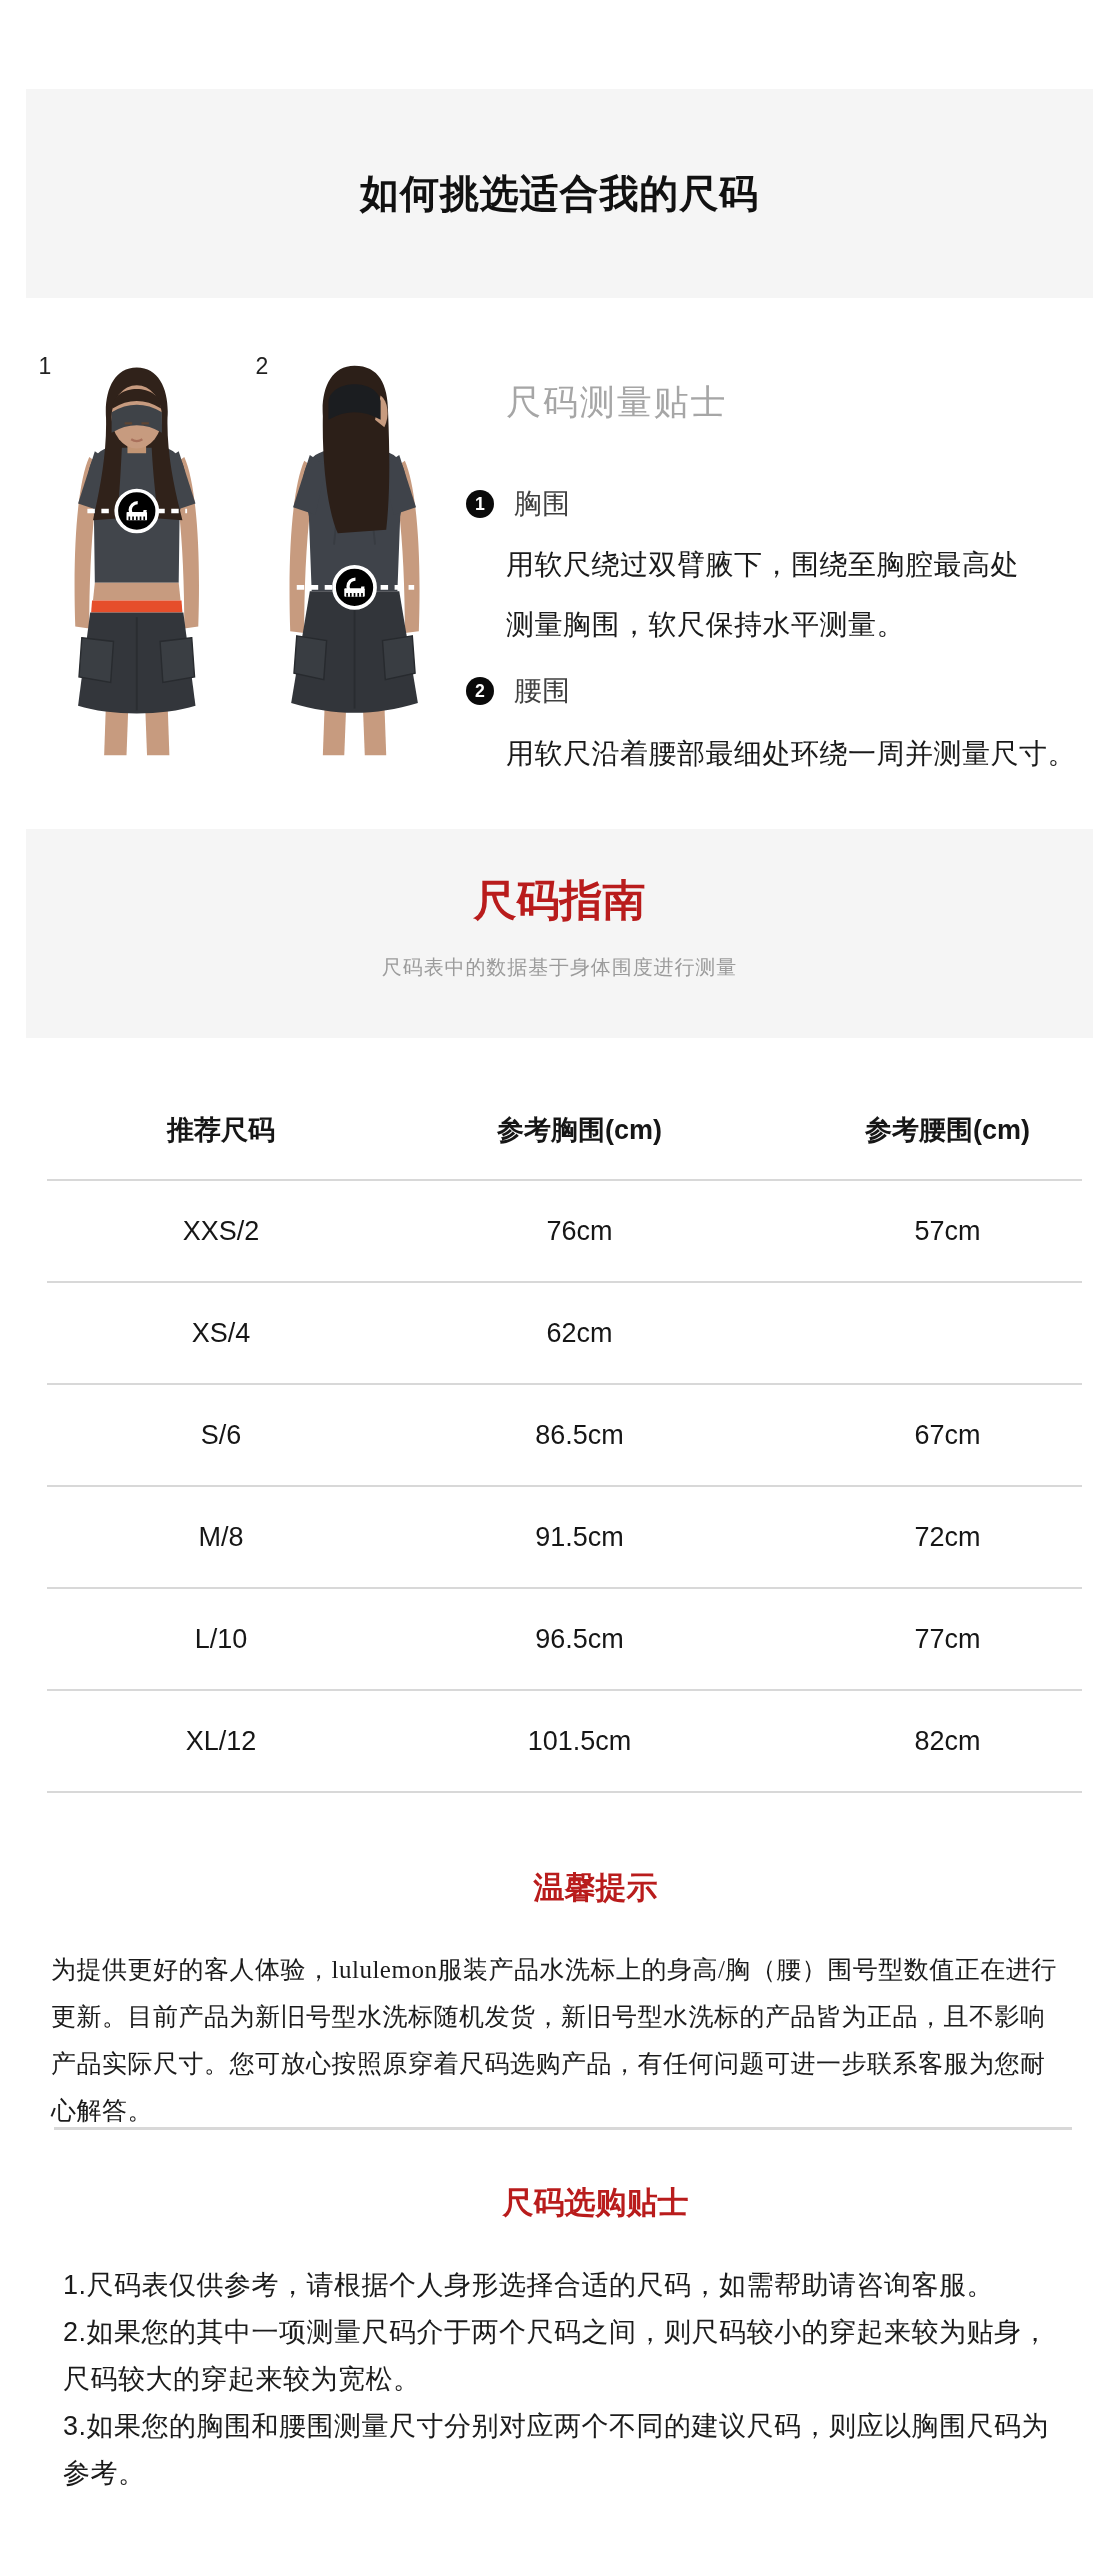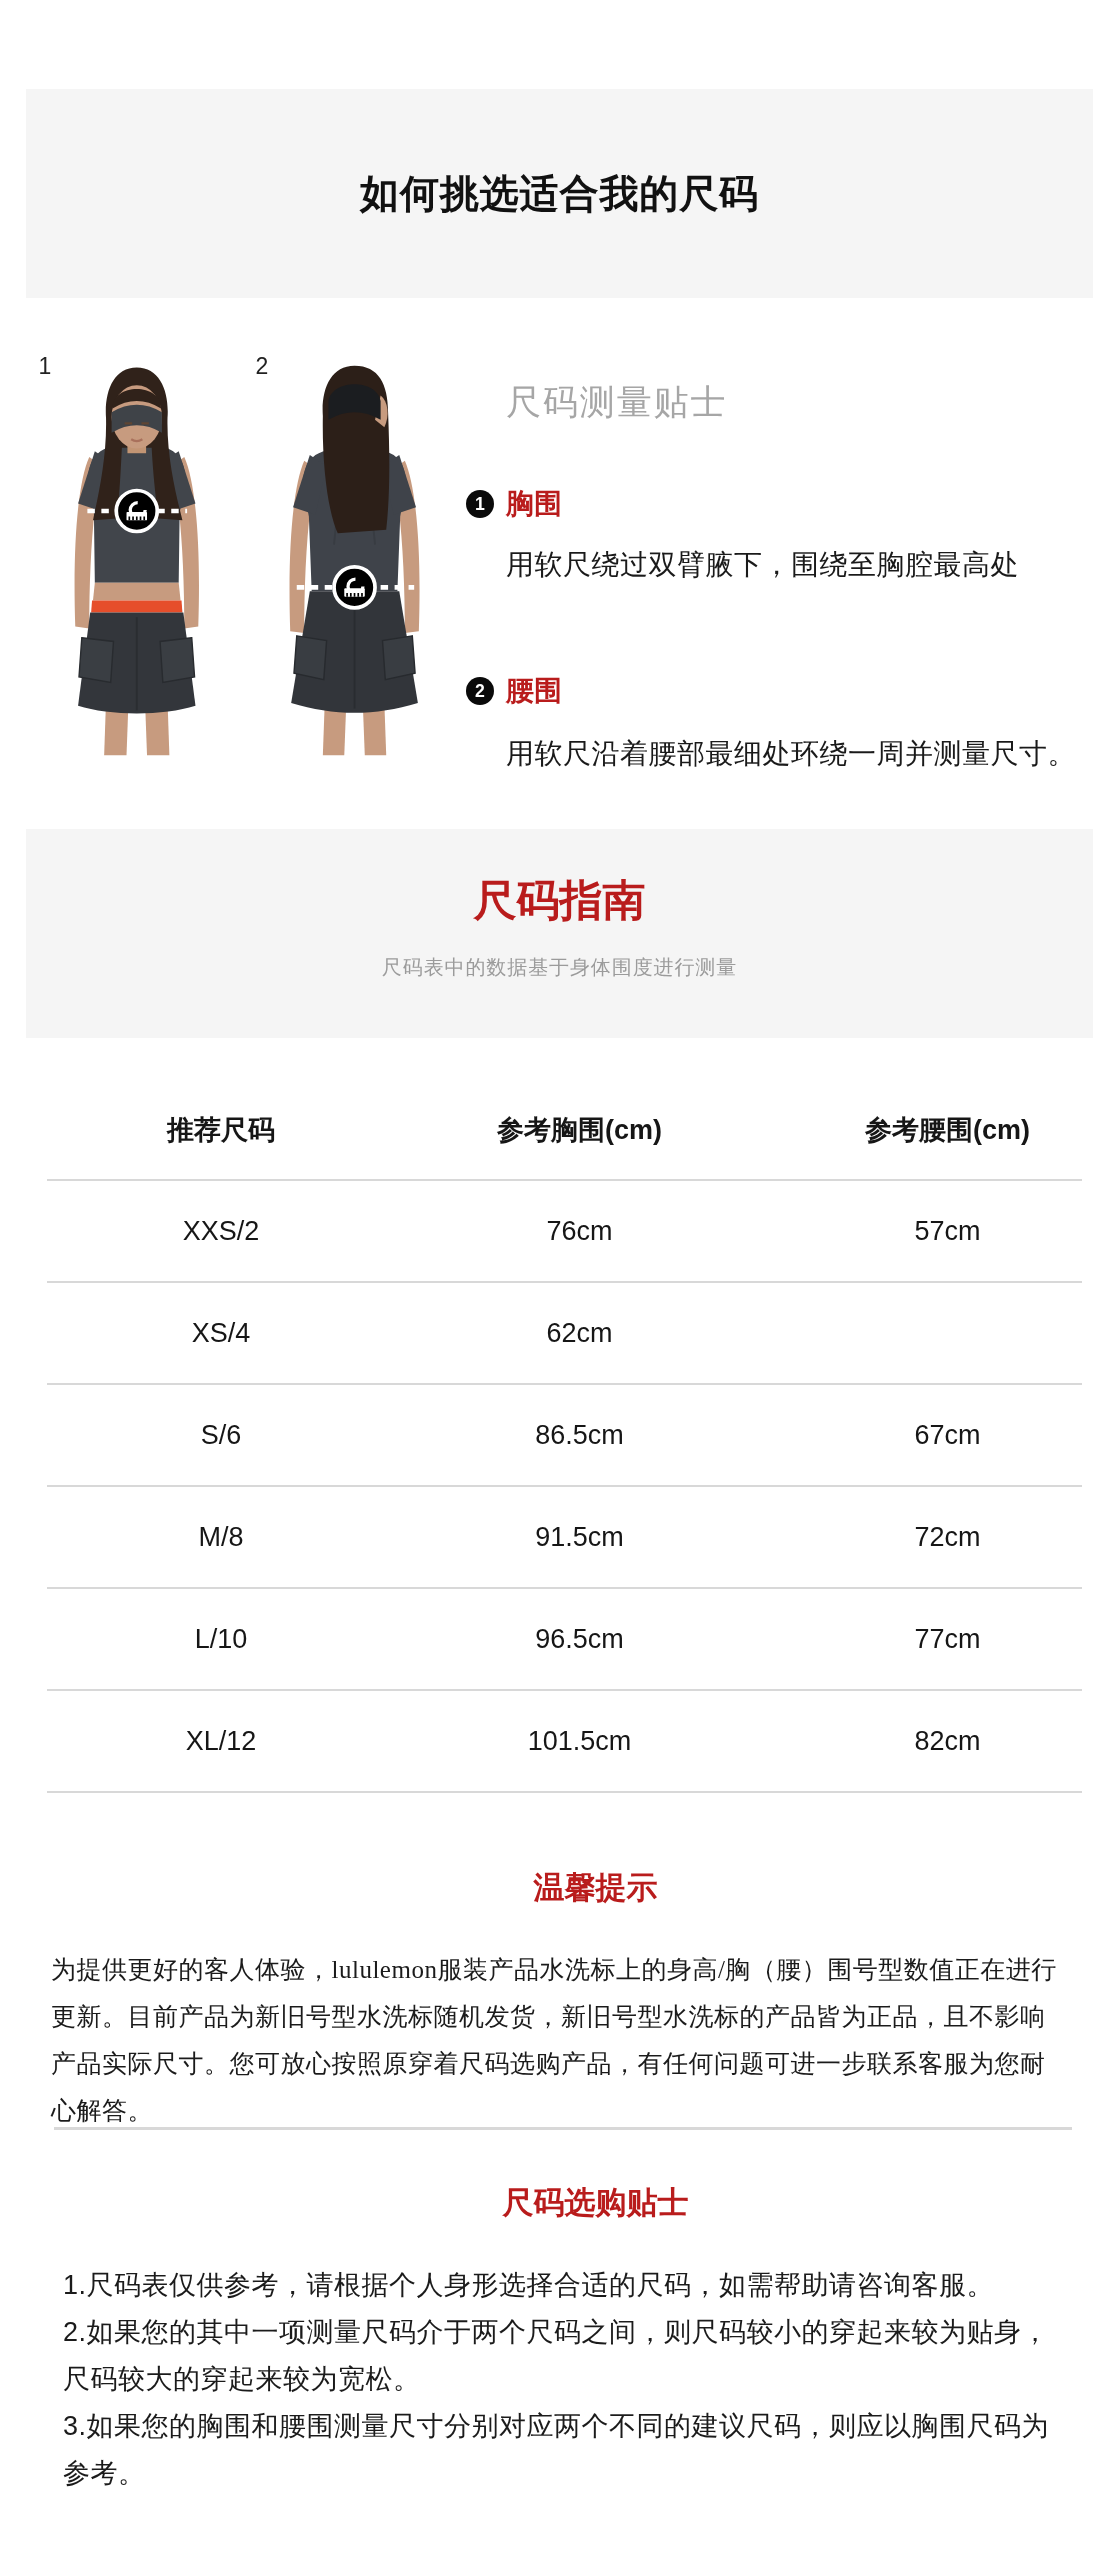--- a/index.html
+++ b/index.html
@@ -23,21 +23,21 @@
   .fig-label { position:absolute; left:5.6px; top:5.6px; font-size:23px; color:#222; z-index:3; }
   .figure svg { position:absolute; left:0; top:0; }
 
   
   .tips-heading { position:absolute; left:506px; top:379px; font-size:35px; font-weight:400;
                   color:#a6a6a6; letter-spacing:1.9px; }
   .tip-row { position:absolute; left:466px; display:flex; align-items:center; }
   .tip-row.t1 { top:485px; } .tip-row.t2 { top:672px; }
   .num-badge { width:28px; height:28px; border-radius:50%; background:#0a0a0a; color:#fff;
                font-size:17.7px; font-weight:700; display:flex; align-items:center; justify-content:center; }
-  .tip-label { margin-left:12px; font-size:28px; font-weight:700; color:#b91c1c; }
+  .tip-label { margin-left:20px; font-size:28px; font-weight:400; color:#404040; }
   .tip-line { position:absolute; left:506px; font-size:28px; color:#1a1a1a; letter-spacing:0.5px; white-space:nowrap; }
   .tip-line.l1 { top:546px; } .tip-line.l2 { top:606px; } .tip-line.l3 { top:735px; }
 
   
   .size-table { position:absolute; left:47px; top:1080px; width:1035px; }
   .tr { display:grid; grid-template-columns:348px 321px 367px; border-bottom:2.8px solid #d8d8d8;gap:24px; }
   .tr.head { height:101px; } .tr.row { height:102px; }
   .td { display:flex; align-items:center; justify-content:center; font-size:27px; color:#161616; }
   .tr.head .td { font-weight:700; }
 
@@ -142,20 +142,21 @@
     </svg>
   </div>
 
   <h2 class="tips-heading">尺码测量贴士</h2>
 
   <div class="tip-row t1">
     <span class="num-badge">1</span>
     <span class="tip-label">胸围</span>
   </div>
   <p class="tip-line l1">用软尺绕过双臂腋下，围绕至胸腔最高处</p>
+  <p class="tip-line l2">测量胸围，软尺保持水平测量。</p>
 
   <div class="tip-row t2">
     <span class="num-badge">2</span>
     <span class="tip-label">腰围</span>
   </div>
   <p class="tip-line l3">用软尺沿着腰部最细处环绕一周并测量尺寸。</p>
 
   <section class="banner guide-banner">
     <h2>尺码指南</h2>
     <p>尺码表中的数据基于身体围度进行测量</p>

